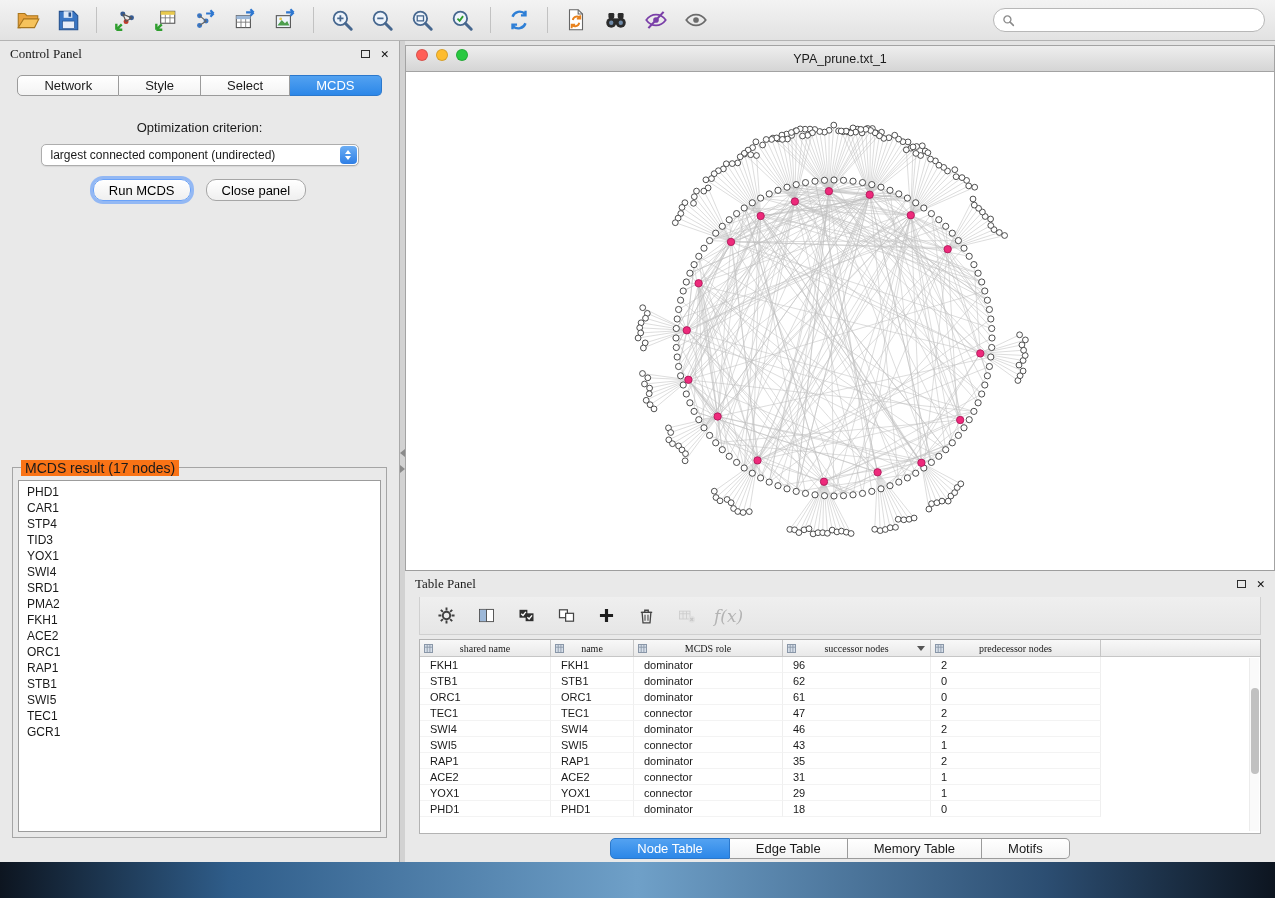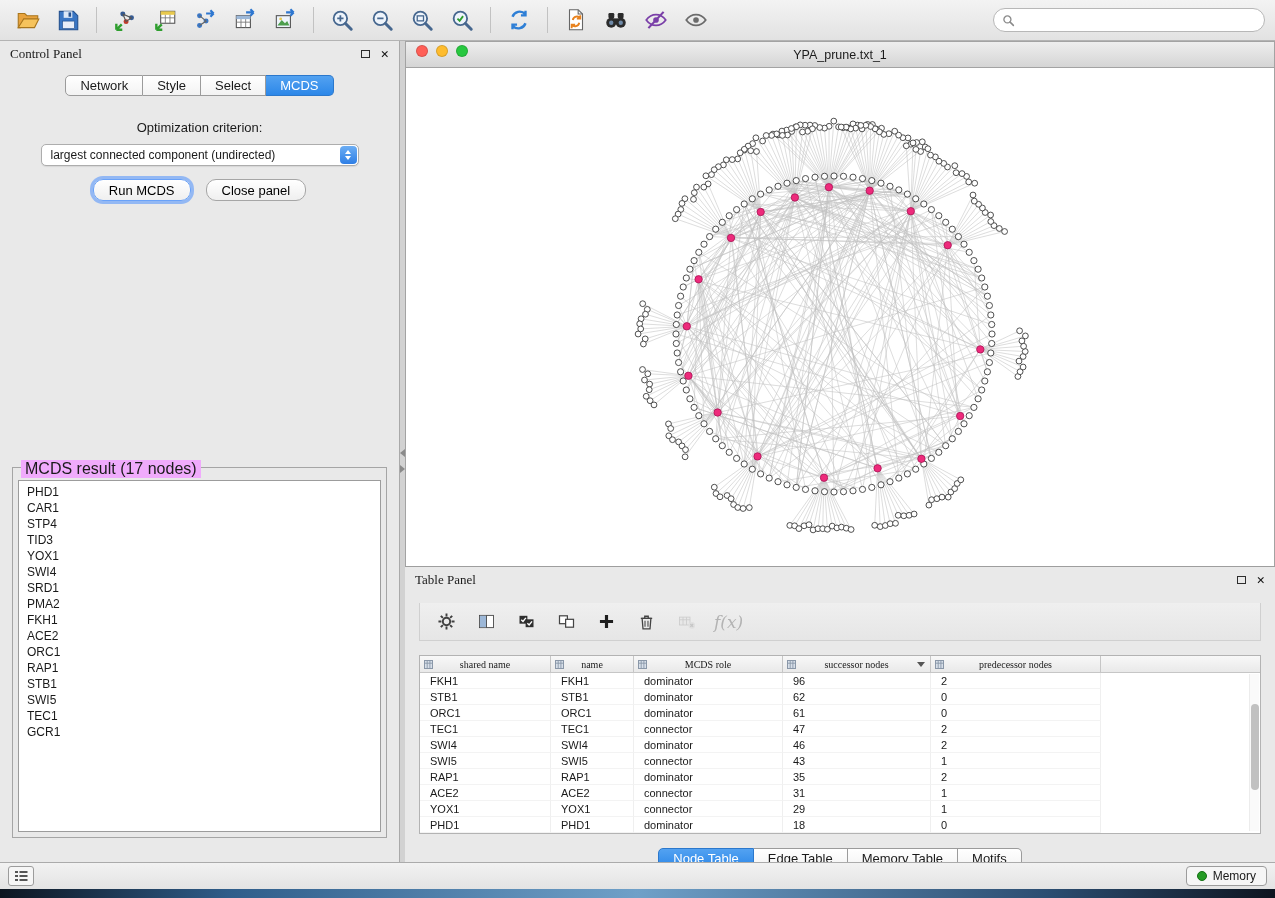--- a/index.html
+++ b/index.html
@@ -21,21 +21,21 @@
   .main { flex:none; height:821px; display:flex; }
 
   
   .control-panel { flex:none; width:400px; background:#e9e9e9; display:flex; flex-direction:column; border-right:1px solid #a9a9a9; }
   .panel-header { height:26px; flex:none; display:flex; align-items:center; padding:0 10px; font-size:13px;font-family:Liberation Serif, serif; }
   .panel-header .ph-icons { margin-left:auto; display:flex; align-items:center; gap:10px; }
   .float-icon { width:9px; height:8px; border:1.5px solid #2d2d2d; display:inline-block; }
   .close-x { font-size:15px; font-weight:bold; color:#111; line-height:12px; cursor:default; }
 
   .seg-tabs { display:flex; justify-content:center; padding:8px 0 10px; }
-  .seg-tab { height:21px; display:flex; align-items:center; padding:0 14px; font-size:13px;
+  .seg-tab { height:21px; display:flex; align-items:center; padding:0 26px; font-size:13px;
              background:linear-gradient(#ffffff,#f3f3f3); border:1px solid #9b9b9b; border-left:none; }
   .seg-tab:first-child { border-left:1px solid #9b9b9b; border-radius:5px 0 0 5px; }
   .seg-tab:last-child { border-radius:0 5px 5px 0; }
   .seg-tab.active { background:linear-gradient(#53a2f1,#2c87e8); color:#fff; border-color:#2b78cc; }
 
   .opt-label { text-align:center; margin-top:14px; font-size:13px; }
   .combo { position:relative; margin:9px auto 0; width:318px; height:22px; background:#fff;
            border:1px solid #adadad; border-radius:5px; display:flex; align-items:center;
            padding:0 24px 0 9px; font-size:12px; box-shadow:0 1px 1px rgba(0,0,0,.08); }
   .combo-stepper { position:absolute; right:1px; top:1px; width:17px; height:18px; border-radius:4px;
@@ -43,42 +43,42 @@
                    align-items:center; justify-content:center; gap:2px; }
   .tri-up { width:0; height:0; border-left:3.5px solid transparent; border-right:3.5px solid transparent; border-bottom:4px solid #fff; }
   .tri-down { width:0; height:0; border-left:3.5px solid transparent; border-right:3.5px solid transparent; border-top:4px solid #fff; }
 
   .btn-row { display:flex; justify-content:center; gap:15px; margin-top:13px; }
   .btn { height:22px; padding:0 15px; font-size:13px; font-family:"Liberation Sans",sans-serif;
          background:linear-gradient(#ffffff,#efefef); border:1px solid #a6a6a6; border-radius:10px; }
   .btn.focus-ring { box-shadow:0 0 0 3px rgba(77,144,254,.55); border-color:#6aa2f8; }
 
   .result-group { position:relative; margin:auto 12px 24px; height:371px; border:1px solid #a5a5a5; padding:12px 5px 5px; }
-  .result-group-title { position:absolute; top:-8px; left:8px; background:#f0abfc; padding:0 4px; font-size:16px; }
+  .result-group-title { position:absolute; top:-8px; left:8px; background:#f97316; padding:0 4px; font-size:14px; }
   .result-list { width:100%; height:100%; background:#fff; border:1px solid #9c9c9c; overflow:hidden; padding:3px 0; }
   .result-item { font-size:12px; line-height:16px; padding:0 8px; }
 
   
   .v-splitter { flex:none; width:5px; background:#d2d2d2; position:relative; }
   .v-splitter .chev { position:absolute; left:0; width:0; height:0; }
   .chev-l { top:408px; border-top:4px solid transparent; border-bottom:4px solid transparent; border-right:5px solid #8a8a8a; }
   .chev-r { top:424px; border-top:4px solid transparent; border-bottom:4px solid transparent; border-left:5px solid #8a8a8a; }
 
   
   .right-pane { flex:1; display:flex; flex-direction:column; background:#dedede; }
   .net-spacer { height:4px; background:#e4e4e4; }
   .network-window { flex:none; display:flex; flex-direction:column; }
   .net-titlebar { height:27px; flex:none; position:relative; display:flex; align-items:center; justify-content:center;
                   background:linear-gradient(#eeeeee,#d5d5d5); border:1px solid #a3a3a3; font-size:12.5px; color:#1c1c1c; }
   .traffic { position:absolute; left:10px; top:3px; display:flex; gap:8px; }
   .traffic span { width:12px; height:12px; border-radius:50%; display:inline-block; }
   .net-canvas { flex:none; height:498px; background:#fff; border-left:1px solid #a3a3a3; border-right:1px solid #a3a3a3; overflow:hidden; }
 
   
-  .table-panel { flex:1; background:#e9e9e9; border-top:1px solid #9e9e9e; display:flex; flex-direction:column;gap:10px; }
+  .table-panel { flex:1; background:#e9e9e9; border-top:1px solid #9e9e9e; display:flex; flex-direction:column; }
   .tp-toolbar { height:38px; flex:none; display:flex; align-items:center; gap:16px; margin:0 14px;
                 background:linear-gradient(#efefef,#e6e6e6); border:1px solid #d0d0d0; border-top:none; padding:0 14px; }
   .tp-tool { width:24px; height:24px; display:flex; align-items:center; justify-content:center; }
   .fx-label { font-family:"DejaVu Serif", serif; font-style:italic; font-size:17px; color:#b3b3b3; }
 
   .table-wrap { flex:1; margin:4px 14px 0; background:#fff; border:1px solid #b3b3b3; position:relative; overflow:hidden; }
   .thead { display:flex; height:17px; background:linear-gradient(#f8f8f8,#e9e9e9); border-bottom:1px solid #c6c6c6; }
   .th { position:relative; flex:none; display:flex; align-items:center; justify-content:center; font-size:10px;
         border-right:1px solid #c6c6c6; gap:4px;font-family:Liberation Serif, serif; }
   .th .hgrid { position:absolute; left:4px; top:4px; }
@@ -1275,31 +1275,15 @@
               <div class="seg-tab active">Node Table</div>
               <div class="seg-tab">Edge Table</div>
               <div class="seg-tab">Memory Table</div>
               <div class="seg-tab">Motifs</div>
             </div>
         </div>
       </div>
     </div>
   </div>
 
-  <div class="status-bar">
-    <div class="status-left-btn">
-      <svg width="14" height="12" viewBox="0 0 14 12">
-        <rect x="1" y="1" width="3" height="2" fill="#555"></rect>
-          <rect x="5.5" y="1" width="8" height="2" fill="#555"></rect>
-        <rect x="1" y="5" width="3" height="2" fill="#555"></rect>
-          <rect x="5.5" y="5" width="8" height="2" fill="#555"></rect>
-        <rect x="1" y="9" width="3" height="2" fill="#555"></rect>
-          <rect x="5.5" y="9" width="8" height="2" fill="#555"></rect>
-      </svg>
-    </div>
-    <div class="memory-btn">
-      <span class="memory-dot"></span>
-      <span>Memory</span>
-    </div>
-  </div>
 
   <div class="desktop-strip"></div>
 </div>
 
 </body></html>

